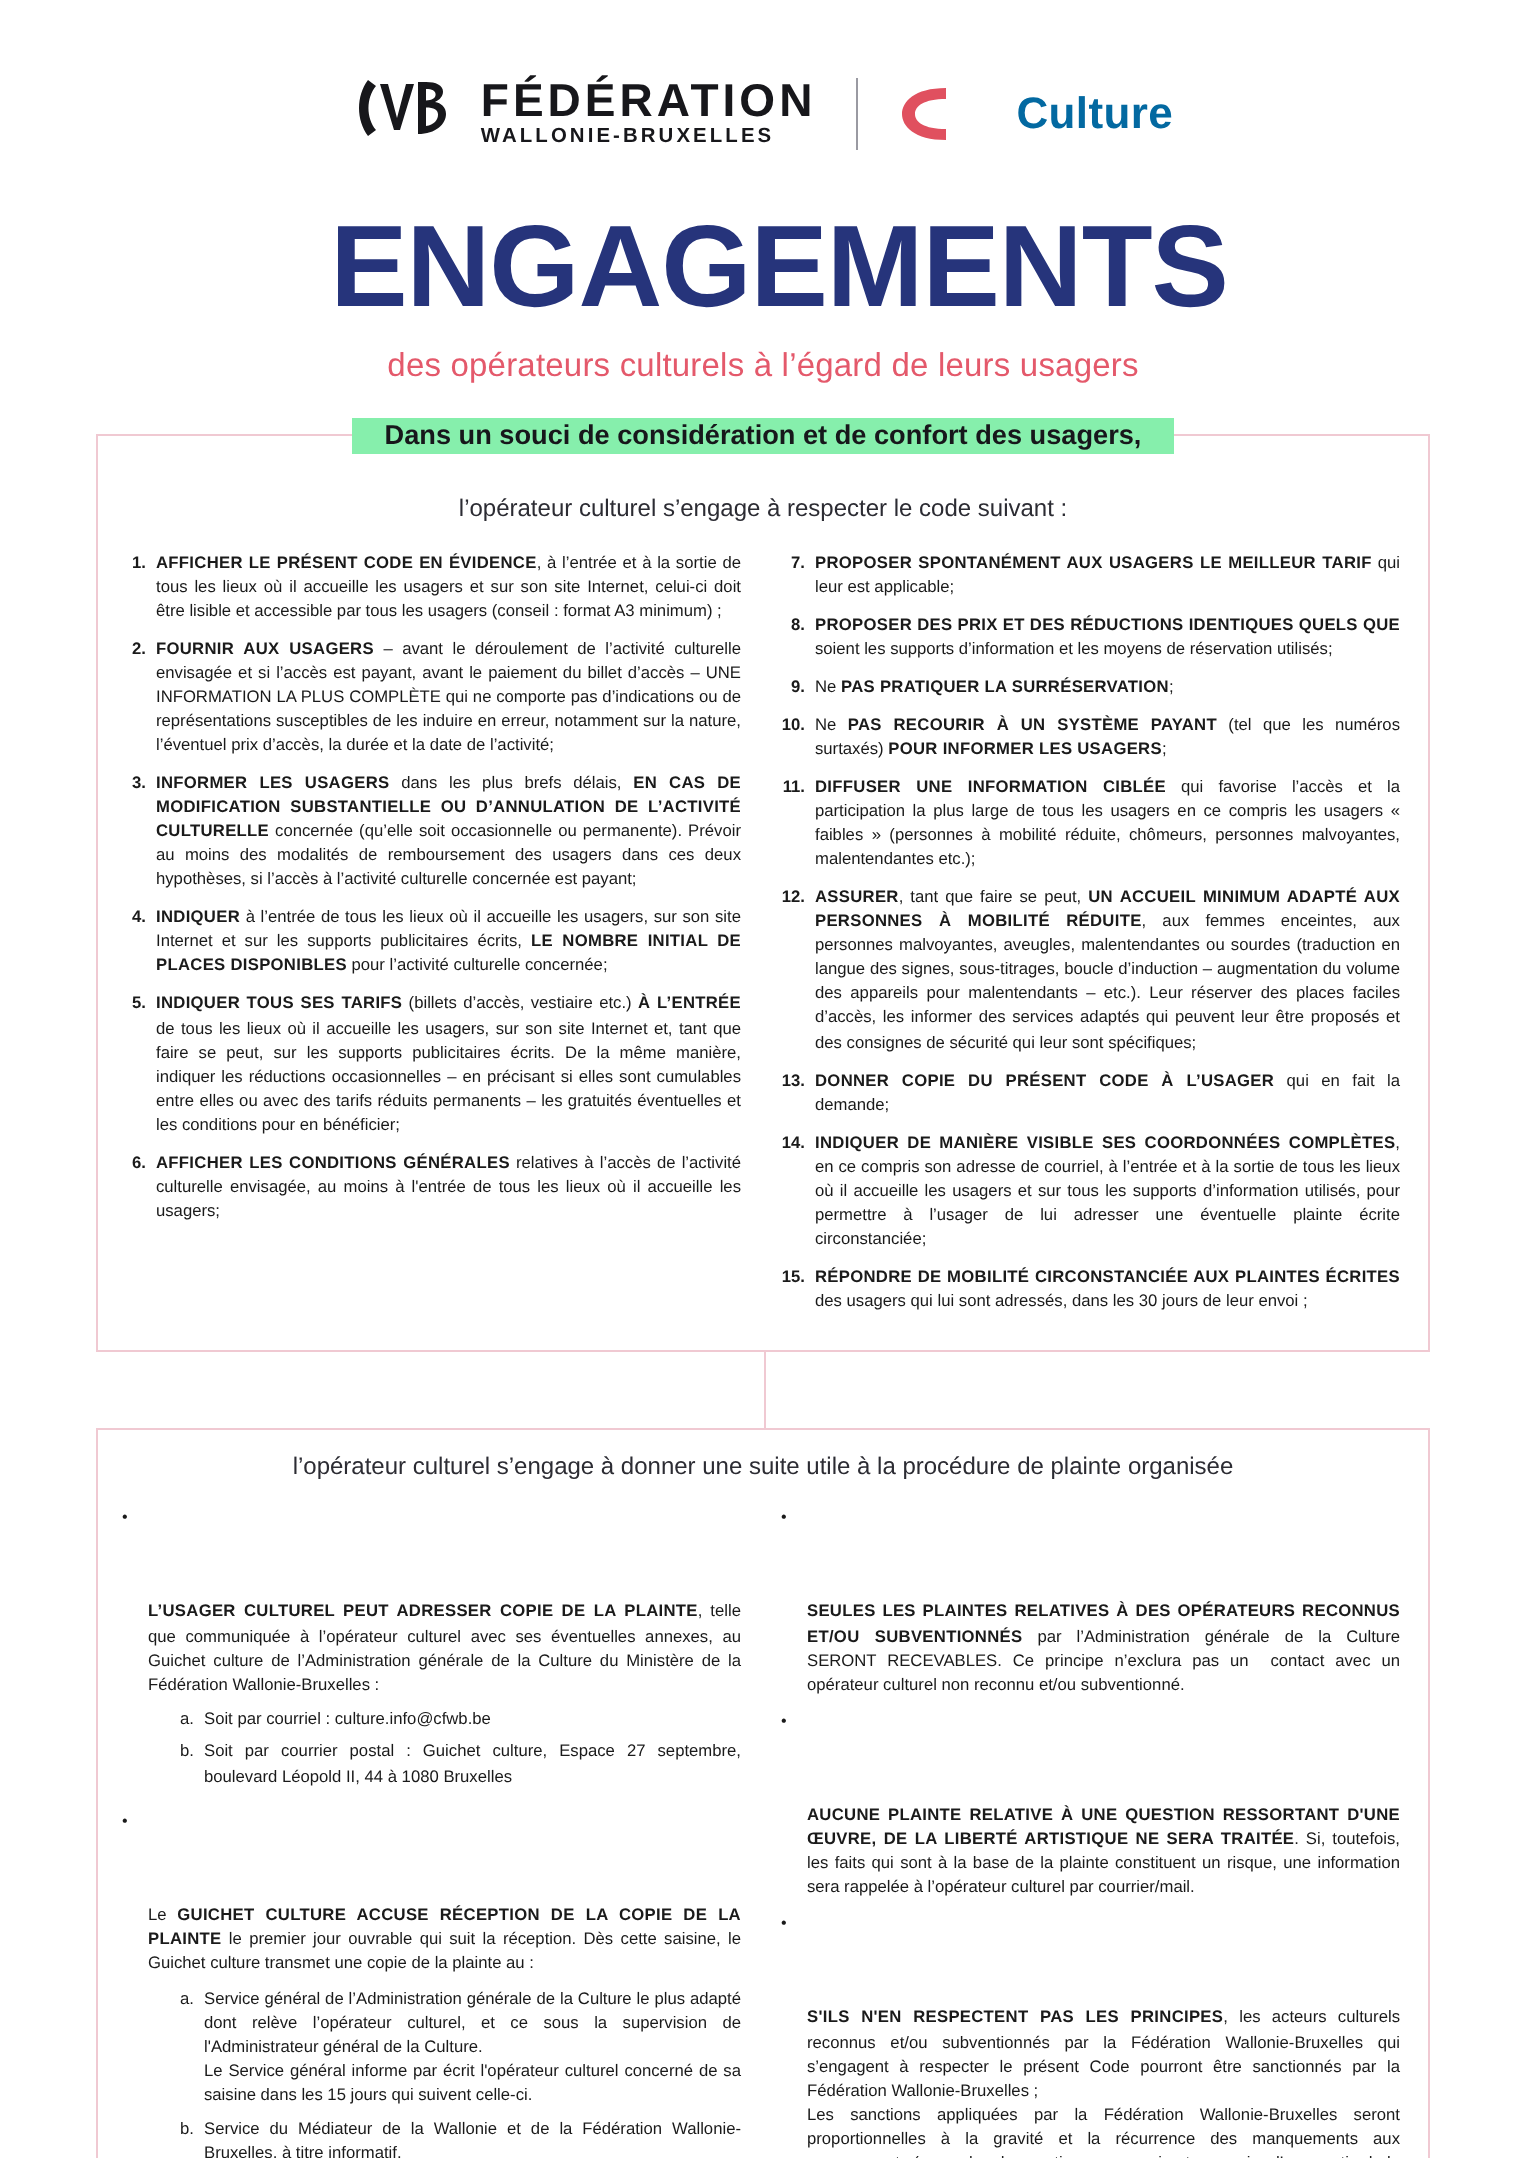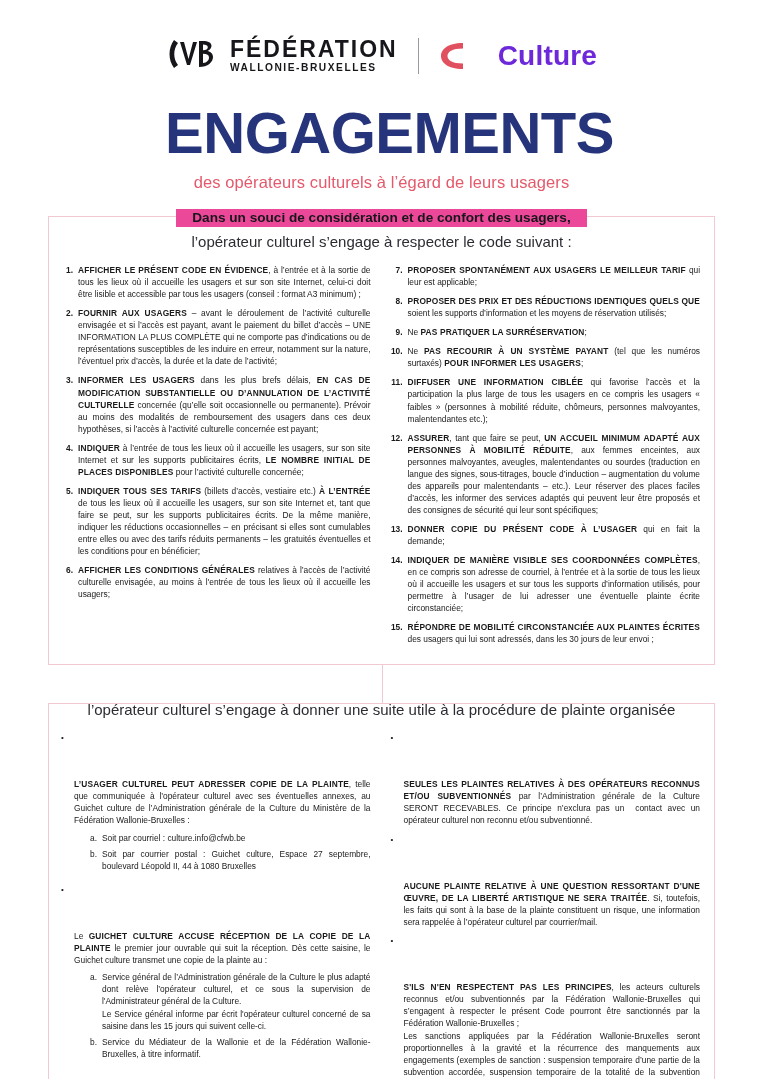--- a/index.html
+++ b/index.html
@@ -42,24 +42,24 @@
     height: 36px;
     background: #9a9aa2;
     margin: 0 6px;
   }
   .culture-group {
     display: flex;
     align-items: center;
     gap: 9px;
   }
   .culture-word {
-    font-size: 28px;
+    font-size: 22px;
     font-weight: bold;
     letter-spacing: 0.2px;
-    color: #6d28d9;
+    color: #0369a1;
     margin-left: 24px;
   }
 
   
   .title-block { text-align: center; margin-top: 26px; }
   .main-title {
     font-size: 58px;
     font-weight: bold;
     color: #26347b;
     letter-spacing: -0.5px;
@@ -83,35 +83,35 @@
     position: relative;
   }
   
   .frame-head {
     position: relative;
     text-align: center;
     margin-top: -9px;
   }
   .frame-head .head-mask {
     display: inline-block;
-    background: #ec4899;
+    background: #86efac;
     padding: 0 16px;
   }
   .head-line-1 {
     font-size: 13.6px;
     font-weight: bold;
     color: #17171b;
     line-height: 1.35;
   }
   .head-line-1 .blue { color: #26347b; }
   .head-line-2 {
-    font-size: 15px;
+    font-size: 12px;
     color: #2c2c33;
     line-height: 1.45;
-    margin-top: 4px;
+    margin-top: 19px;
   }
 
   .cols {
     display: flex;
     gap: 20px;
     padding: 11px 14px 12px 12px;
   }
   .col { width: 50%; }
 
   

